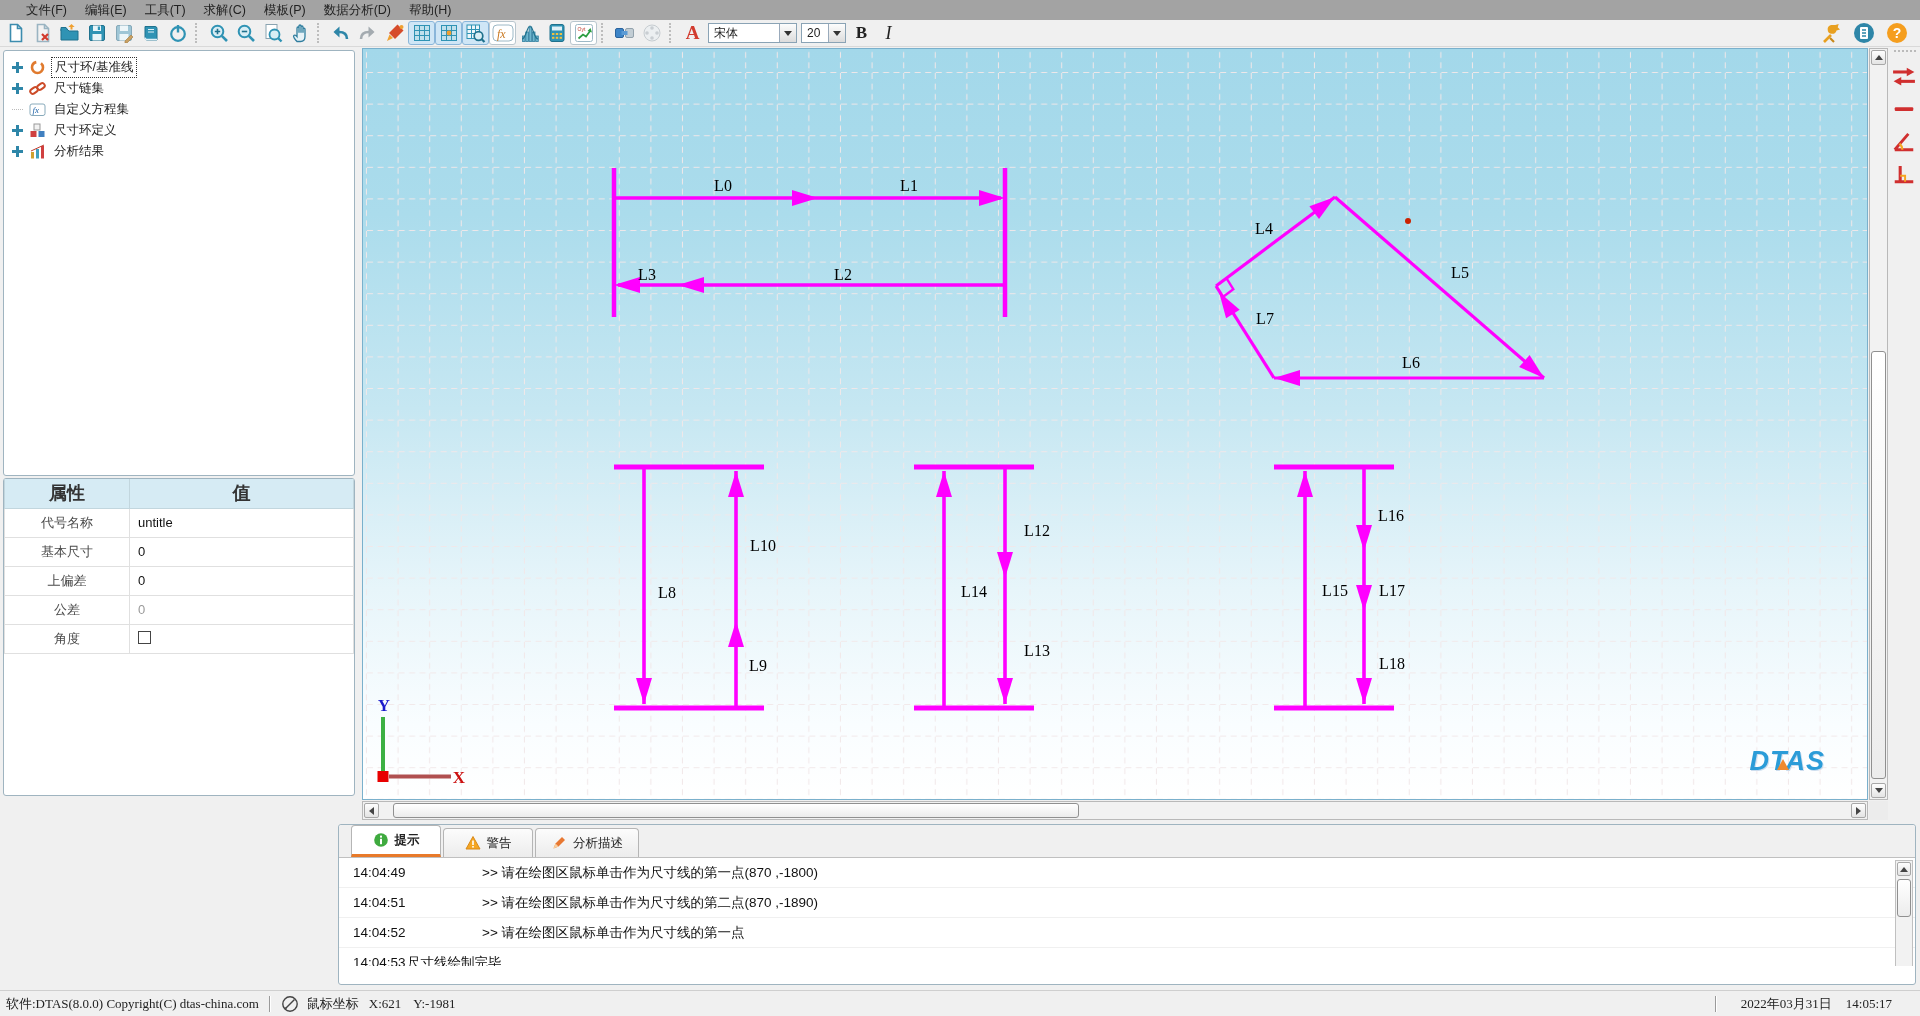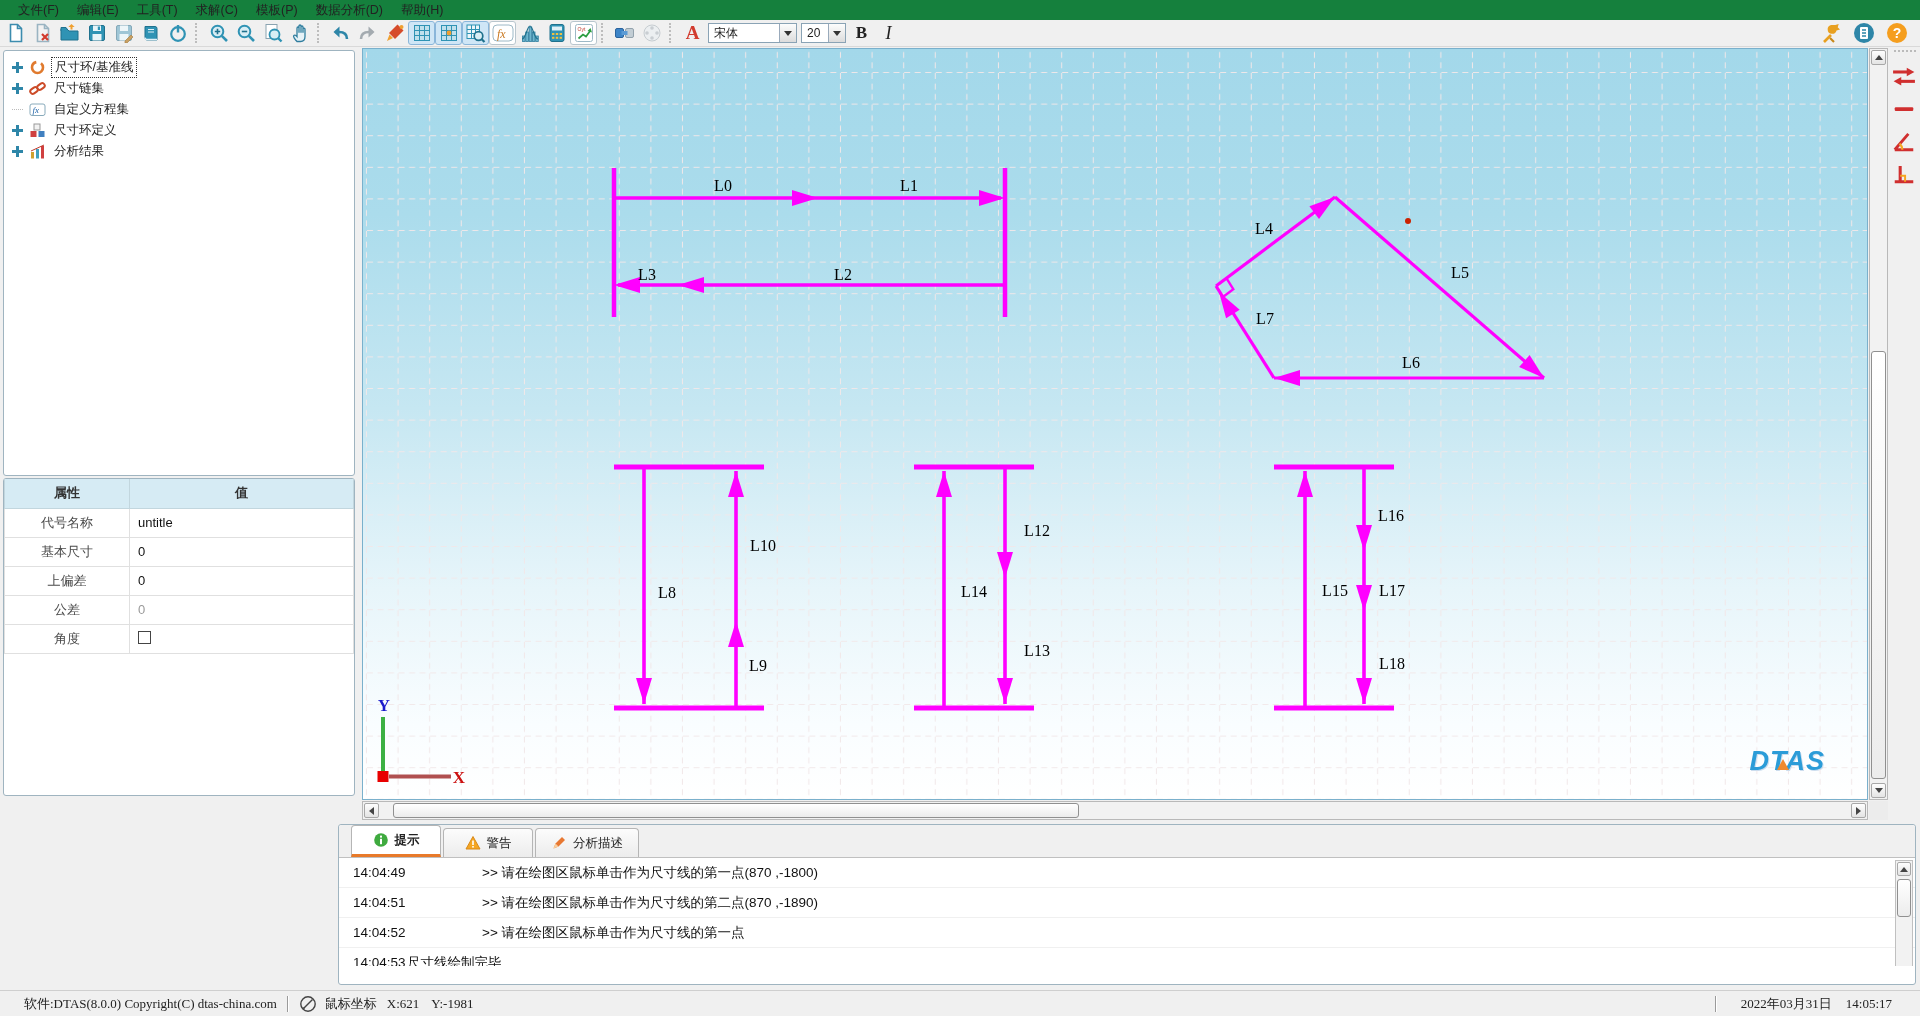--- a/index.html
+++ b/index.html
@@ -1,20 +1,20 @@
 <!DOCTYPE html>
 <html><head>
 <meta charset="utf-8">
 <style>
   * { margin:0; padding:0; box-sizing:border-box; }
   html,body { width:1920px; height:1016px; overflow:hidden; }
   body { font-family:"Liberation Sans", sans-serif; background:#f0f0f0; color:#222; position:relative; font-size:13px; }
 
   
-  .menubar { position:absolute; left:0; top:0; width:1920px; height:20px; background:#15803d; display:flex; align-items:center; padding-left:9px; }
+  .menubar { position:absolute; left:0; top:0; width:1920px; height:20px; background:#a3a3a3; display:flex; align-items:center; padding-left:17px; }
   .menu-item { padding:0 9px; line-height:20px; font-size:12.5px; cursor:default; }
 
   
   .toolbar { position:absolute; left:0; top:20px; width:1920px; height:27px; background:#f0f0f0; border-bottom:1px solid #d9d9d9; display:flex; align-items:center; padding-left:2px; }
   .grip { width:7px; height:20px; border-left:2px dotted #bdbdbd; margin:0 3px 0 4px; }
   .tbtn { width:27px; height:24px; display:flex; align-items:center; justify-content:center; border:1px solid transparent; border-radius:3px; flex:none; }
   .tbtn.pressed { background:#cfe6f6; border-color:#8ab6da; }
   .tbtn.outlined { background:#fff; border-color:#b9c6ce; }
   .tbtn svg { display:block; }
   .tb-text { font-family:"Liberation Serif", serif; font-weight:bold; font-size:17px; }
@@ -35,21 +35,21 @@
   .tree-item .tlabel { padding:1px 3px; white-space:nowrap; }
   .tree-item.selected .tlabel { border:1px dotted #333; background:#fff; }
 
   #props-panel { left:3px; top:478px; width:352px; height:318px; }
   .tabs { display:flex; align-items:flex-end; height:33px; background:#f0f0f0; border-bottom:1px solid #c0c0c0; padding-left:2px; border-radius:3px 3px 0 0; }
   .tab { display:flex; align-items:center; justify-content:center; gap:6px; height:29px; border:1px solid #b5b5b5; border-bottom:none; border-radius:4px 4px 0 0; background:linear-gradient(#fcfcfc,#ececec); font-size:12.5px; padding:0 10px; margin-right:2px; position:relative; }
   .tab.active { background:#fff; height:32px; border-bottom:3px solid #e87a2a; font-weight:bold; }
   .tab .ticon16 { width:16px; height:16px; }
 
   .ptable { width:100%; border-collapse:collapse; table-layout:fixed; }
-  .ptable th { background:#d6ebf4; border:1px solid #c2d6de; border-top:none; height:29px; font-size:13px; font-weight:bold; color:#333; }
+  .ptable th { background:#d6ebf4; border:1px solid #c2d6de; border-top:none; height:29px; font-size:18px; font-weight:bold; color:#333; }
   .ptable td { border:1px solid #e0e0e0; height:29px; font-size:13px; }
   .ptable td.pname { text-align:center; color:#4a4a4a; width:125px; }
   .ptable td.pval { padding-left:8px; color:#111; }
   .ptable td.pval.muted { color:#9a9a9a; }
   .checkbox { width:13px; height:13px; border:1.5px solid #444; background:#fff; display:inline-block; }
 
   
   #canvas { position:absolute; left:362px; top:48px; width:1506px; height:752px; border:1px solid #7ab0cc;
     background:linear-gradient(180deg,#a3d8ea 0%,#abdcec 22%,#c6e7f2 48%,#e7f5fa 72%,#f9fdff 90%,#ffffff 100%); overflow:hidden; }
   #canvas svg.draw { position:absolute; left:0; top:0; }
@@ -605,21 +605,21 @@
         </div>
       <div class="sthumb" style="left:1px;top:18px;width:14px;height:38px"></div>
       <div class="sbtn" style="left:1px;bottom:1px;width:14px;height:14px">
           <span class="tri down"></span>
         </div>
     </div>
   </div>
 </div>
 
 <div id="statusbar">
-  <span style="padding-left:24px">软件:DTAS(8.0.0)   Copyright(C) dtas-china.com</span>
+  <span style="padding-left:6px">软件:DTAS(8.0.0)   Copyright(C) dtas-china.com</span>
   <span class="sdiv"></span>
   <svg width="18" height="18" viewBox="0 0 18 18">
       <circle cx="9" cy="9" r="7.2" fill="none" stroke="#444" stroke-width="1.4"></circle>
       <path d="M4.5 13.5L13.5 4.5" stroke="#444" stroke-width="1.4"></path>
       <path d="M4 14l2-.5-1.5-1.5z" fill="#444"></path>
     </svg>
   <span style="padding-left:8px">鼠标坐标</span>
   <span style="padding-left:10px">X:621</span>
   <span style="padding-left:12px">Y:-1981</span>
   <span class="right">

